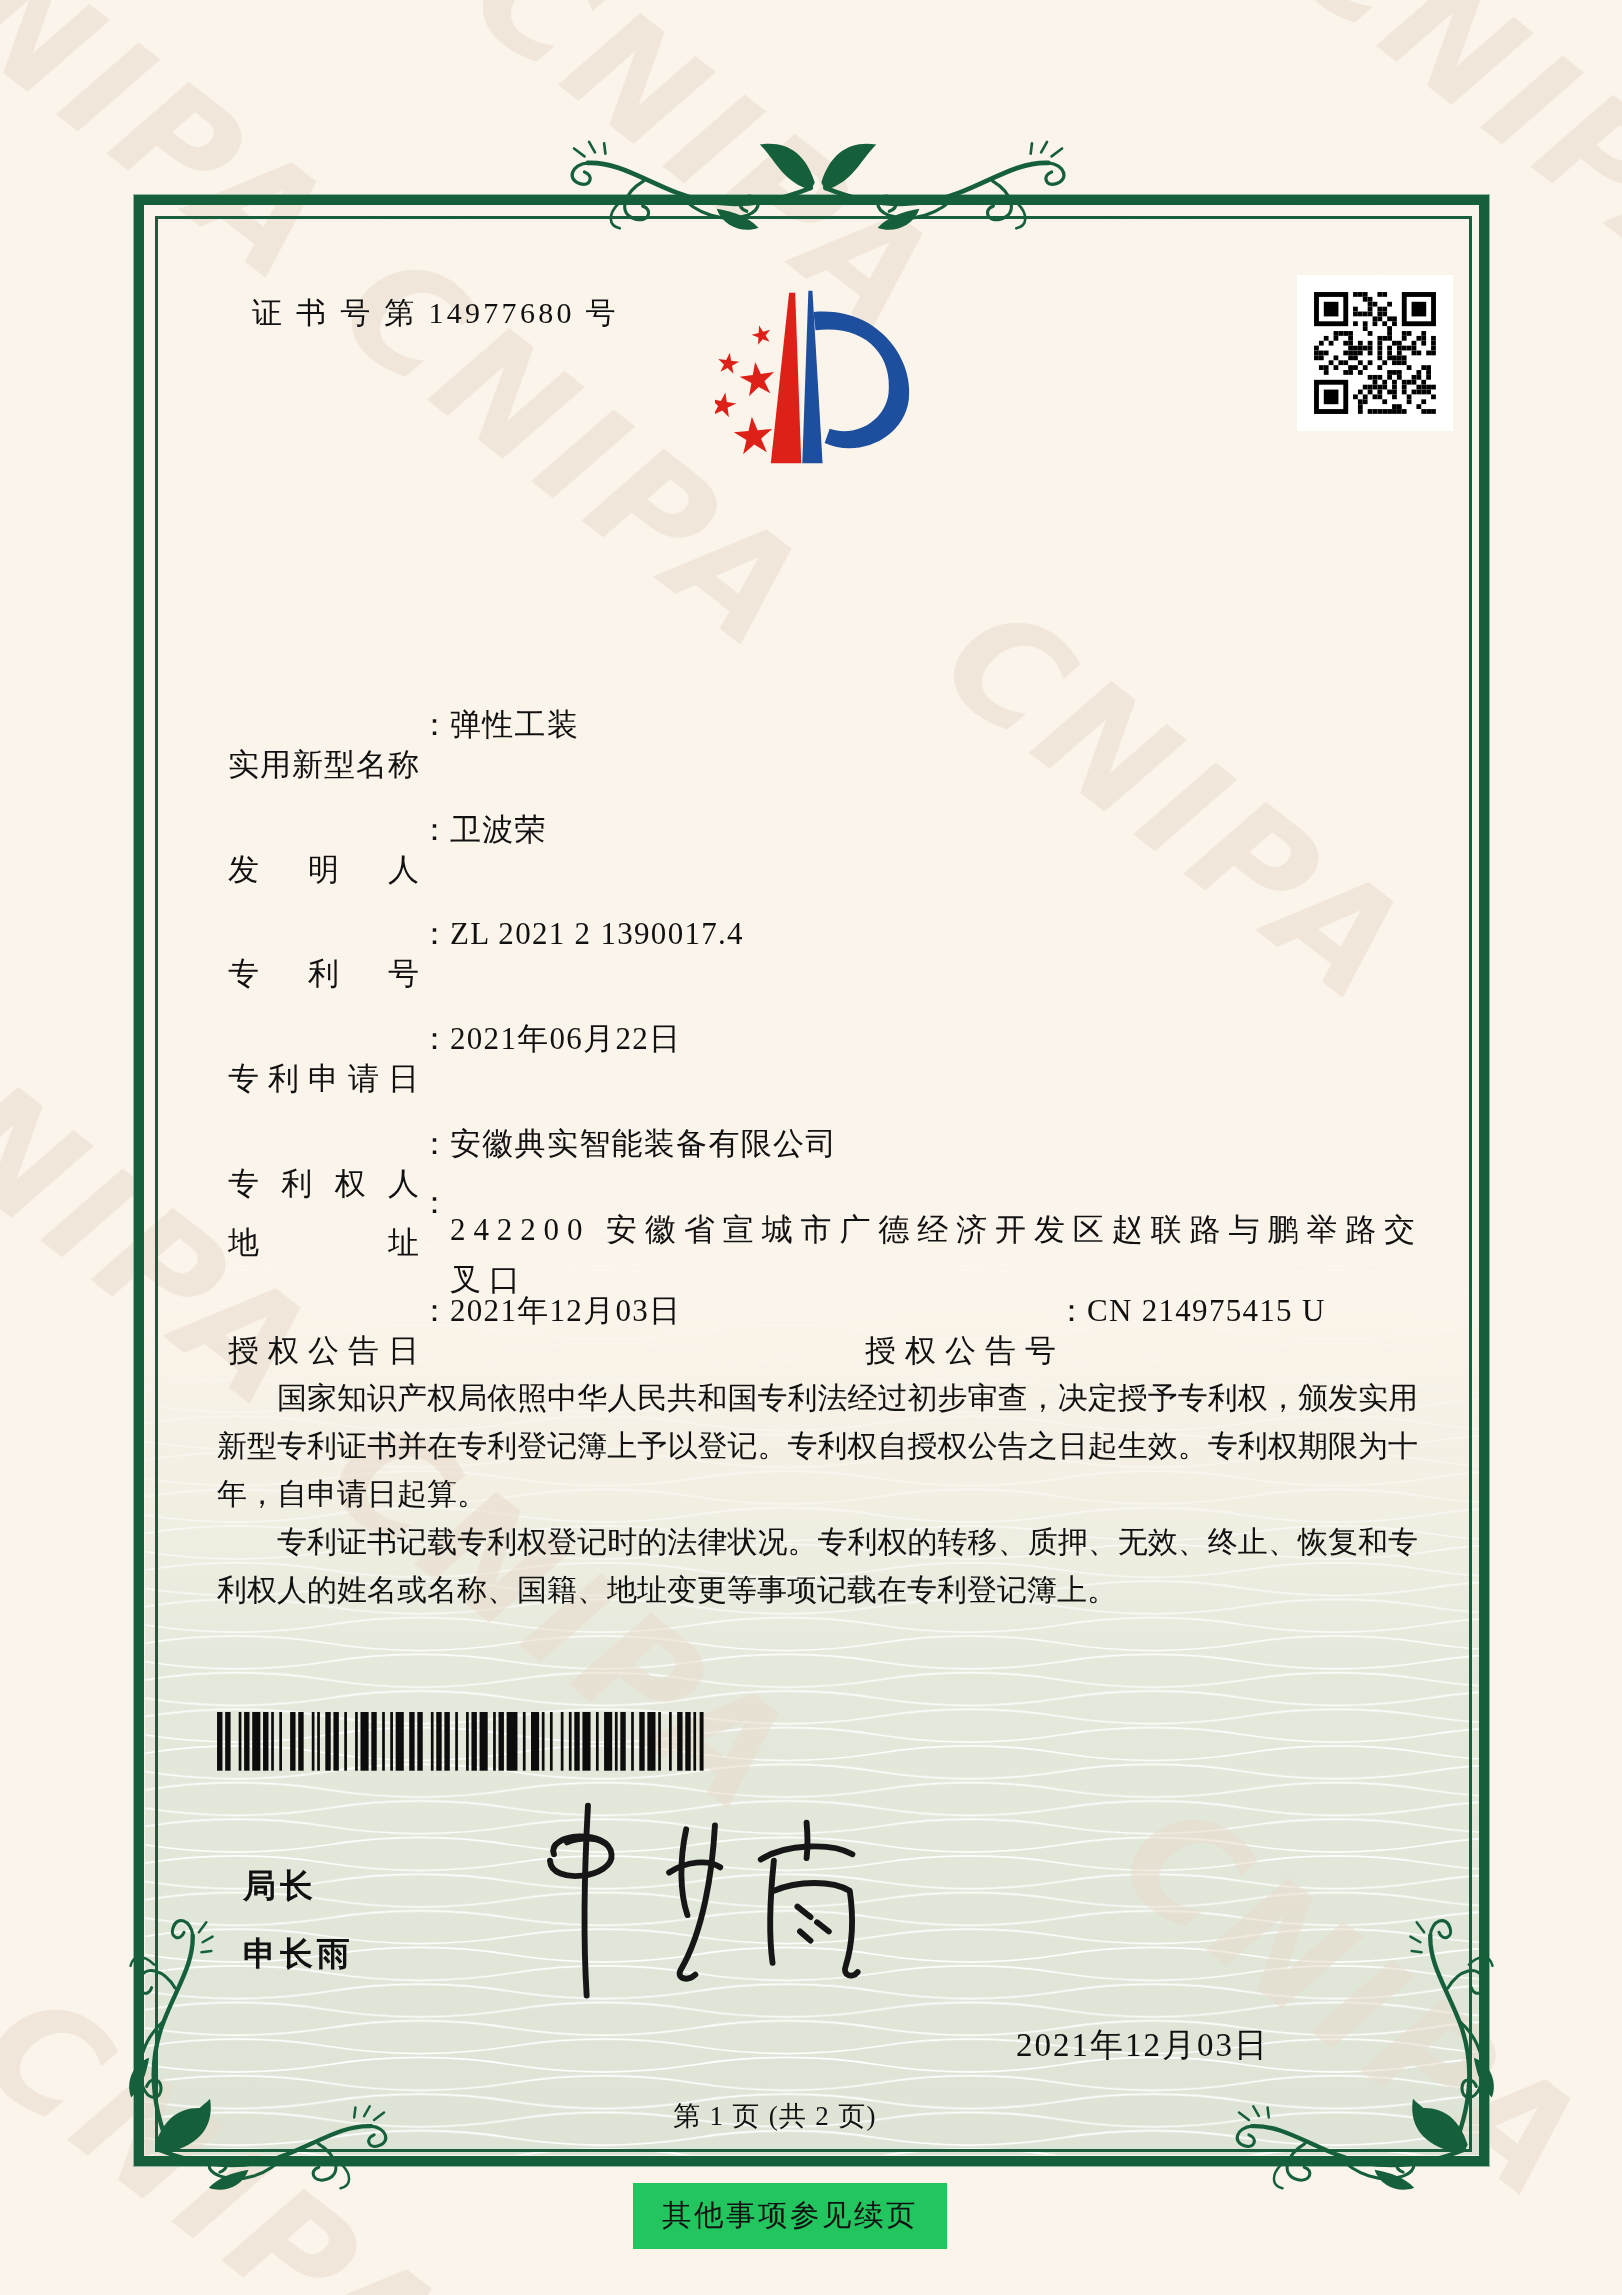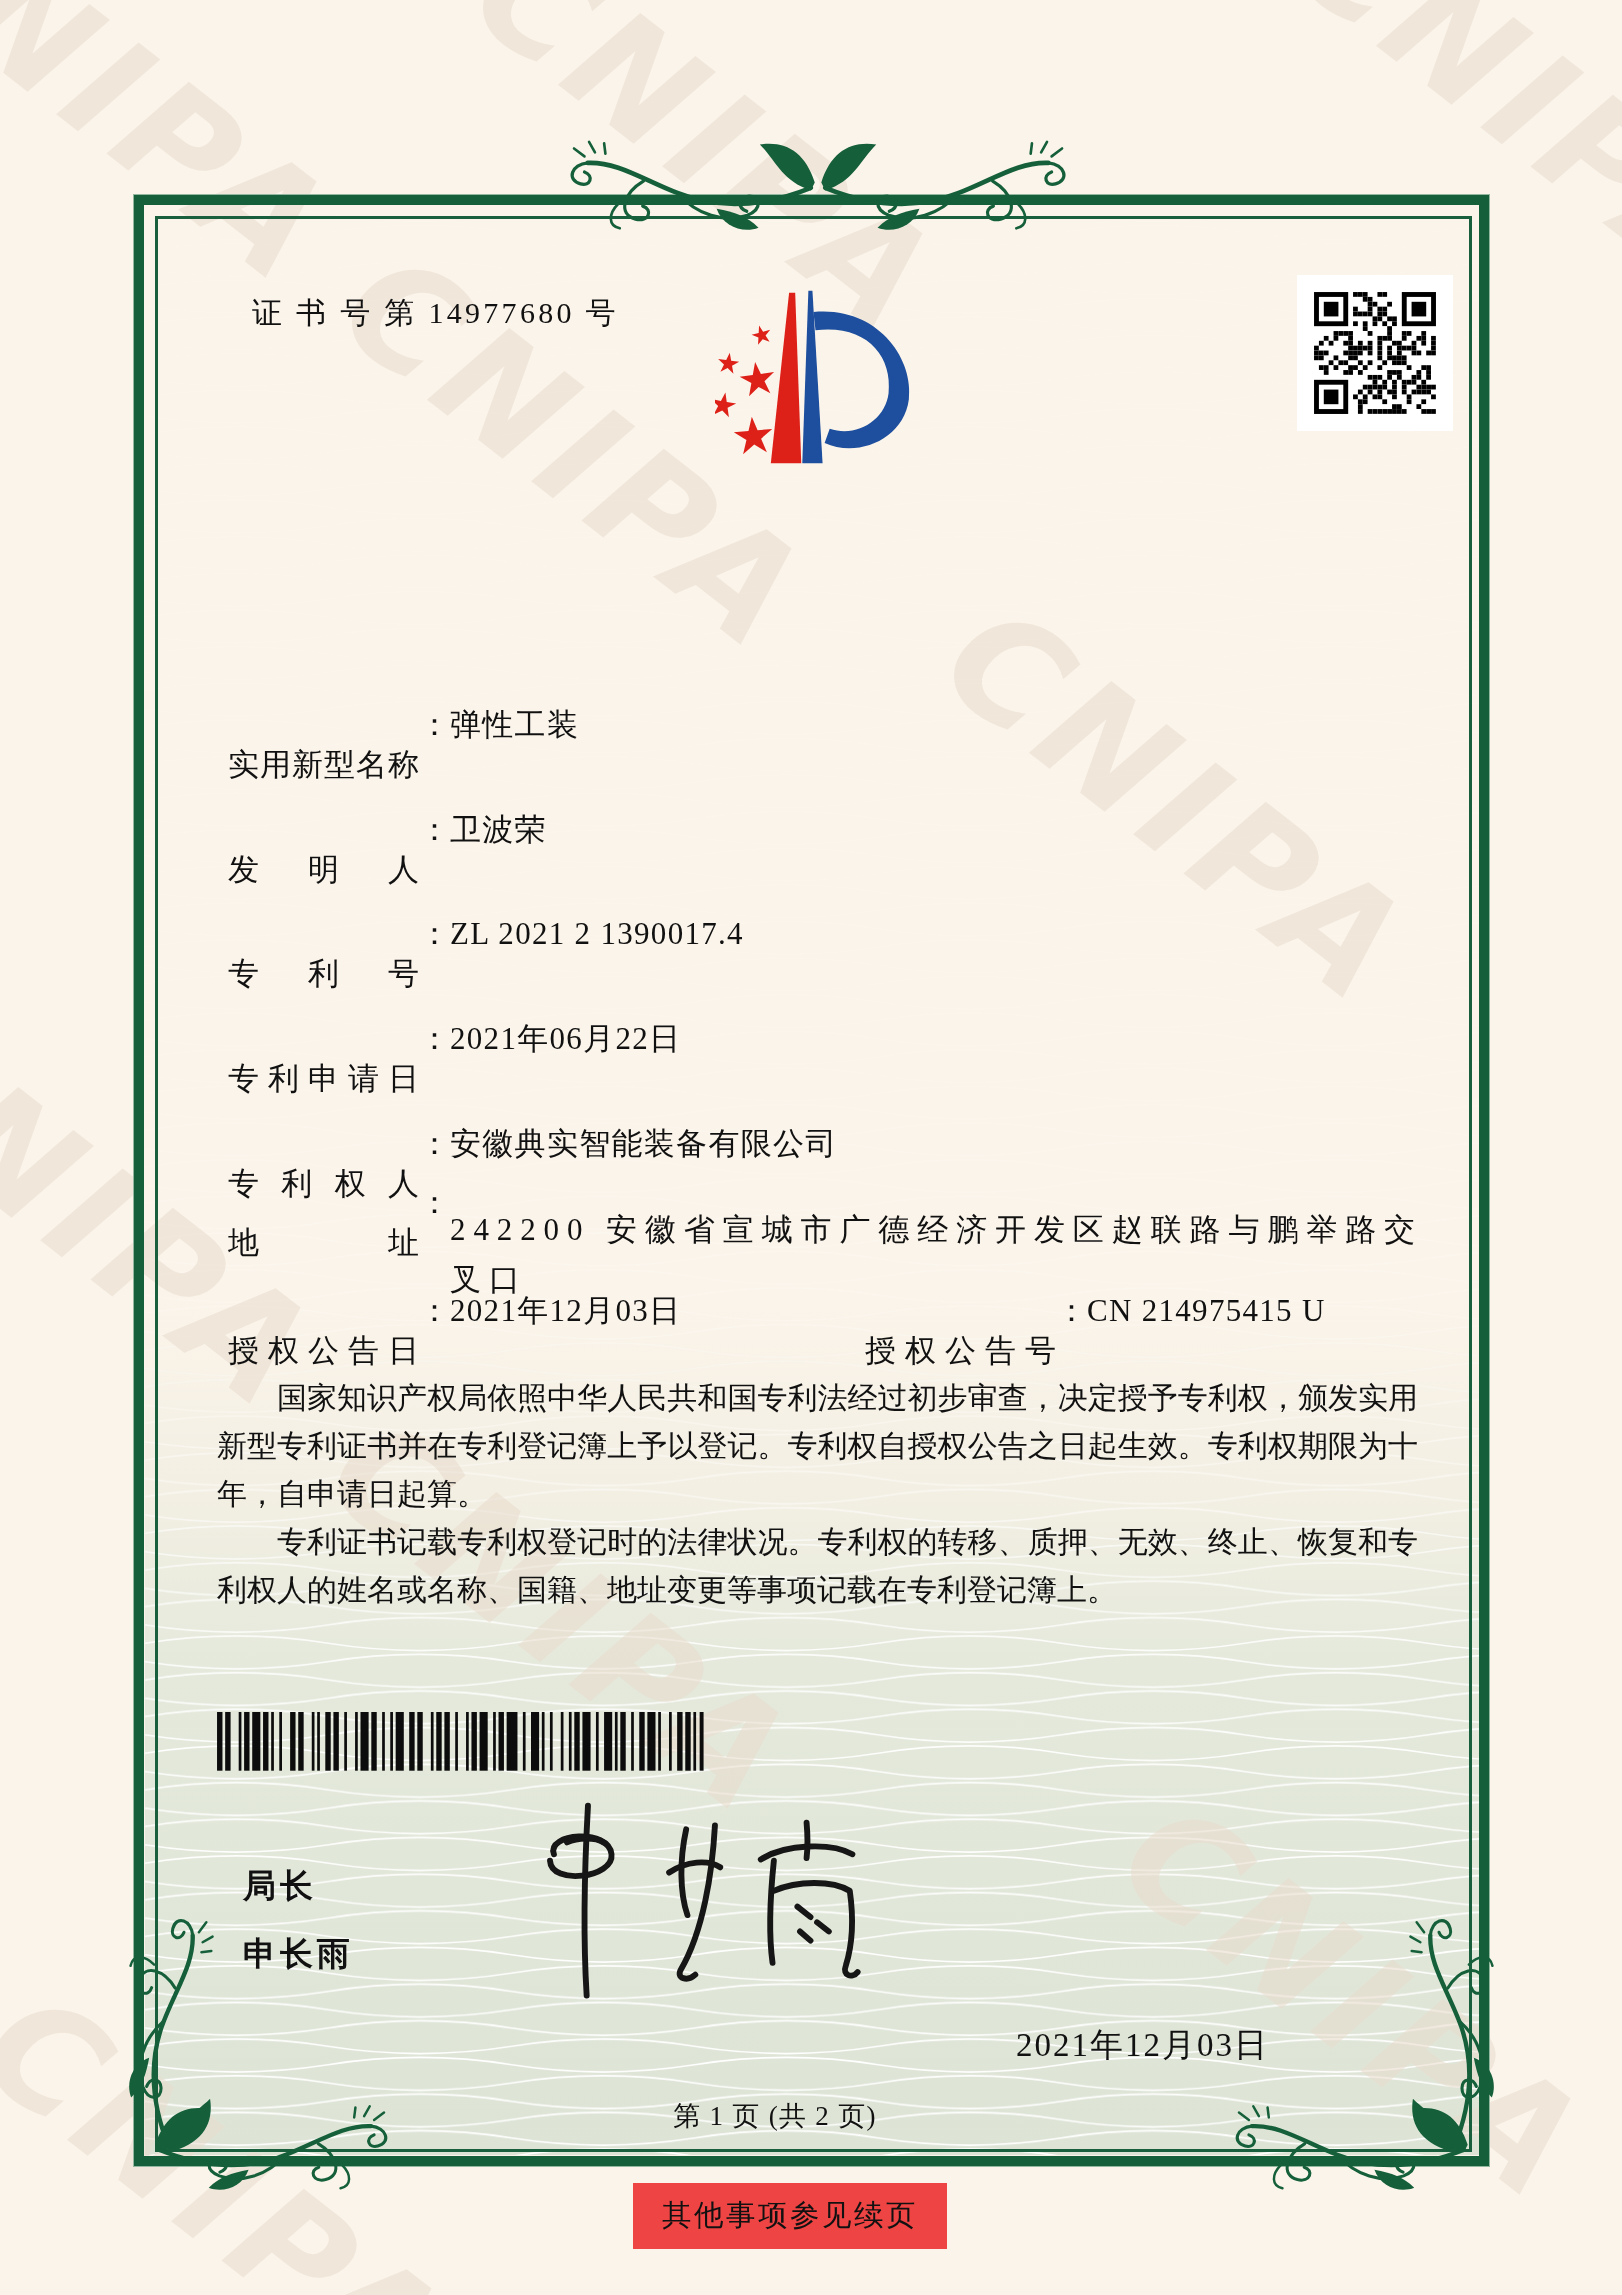--- a/index.html
+++ b/index.html
@@ -37,21 +37,21 @@
     vertical-align:top;white-space:normal;}
   .pair2{position:absolute;left:637px;top:0;}
   .bodytext{position:absolute;left:217px;top:1374px;width:1201px;font-size:30px;line-height:48px;text-align:justify;}
   .bodytext p{margin:0;text-indent:2em;}
   .barcode{position:absolute;left:216px;top:1712px;}
   .chief{position:absolute;left:243px;font-size:33px;font-weight:700;
     font-family:"Liberation Sans","DejaVu Sans",sans-serif;letter-spacing:3.9px;text-align:right;}
   .sig{position:absolute;left:504px;top:1794px;}
   .sign-date{position:absolute;left:1016px;top:2023px;font-size:33px;letter-spacing:2px;}
   .page-num{position:absolute;left:0;right:73px;top:2098px;text-align:center;font-size:27px;letter-spacing:1.3px;}
-  .note-box{position:absolute;left:633px;top:2183px;background:#ef4444;padding:13px 29px;
+  .note-box{position:absolute;left:633px;top:2183px;background:#22c55e;padding:13px 29px;
     font-size:29.4px;letter-spacing:2.6px;white-space:nowrap;}
 </style>
 </head>
 <body>
 
 <div class="page">
 
   <div class="inner-bg">
     <svg class="waves" width="100%" height="100%" preserveAspectRatio="none" viewBox="0 0 2038 2980">
       <defs>

